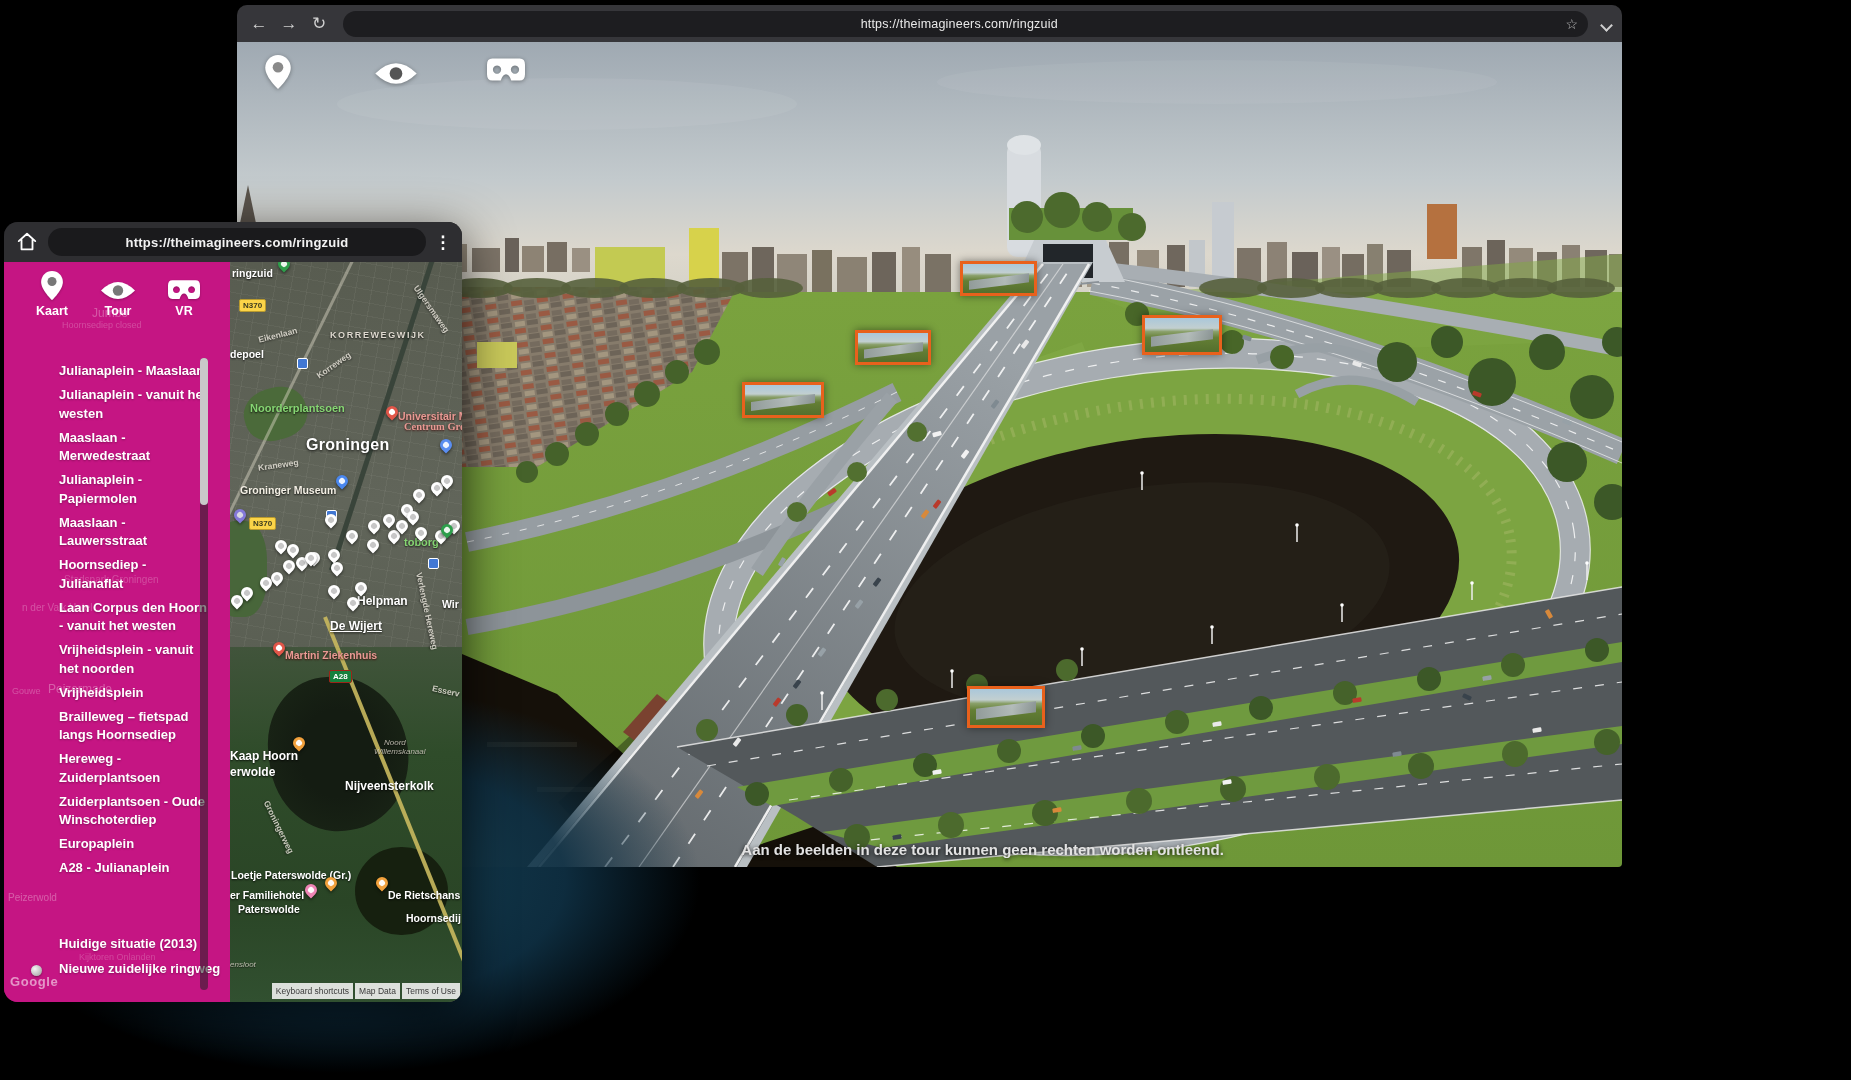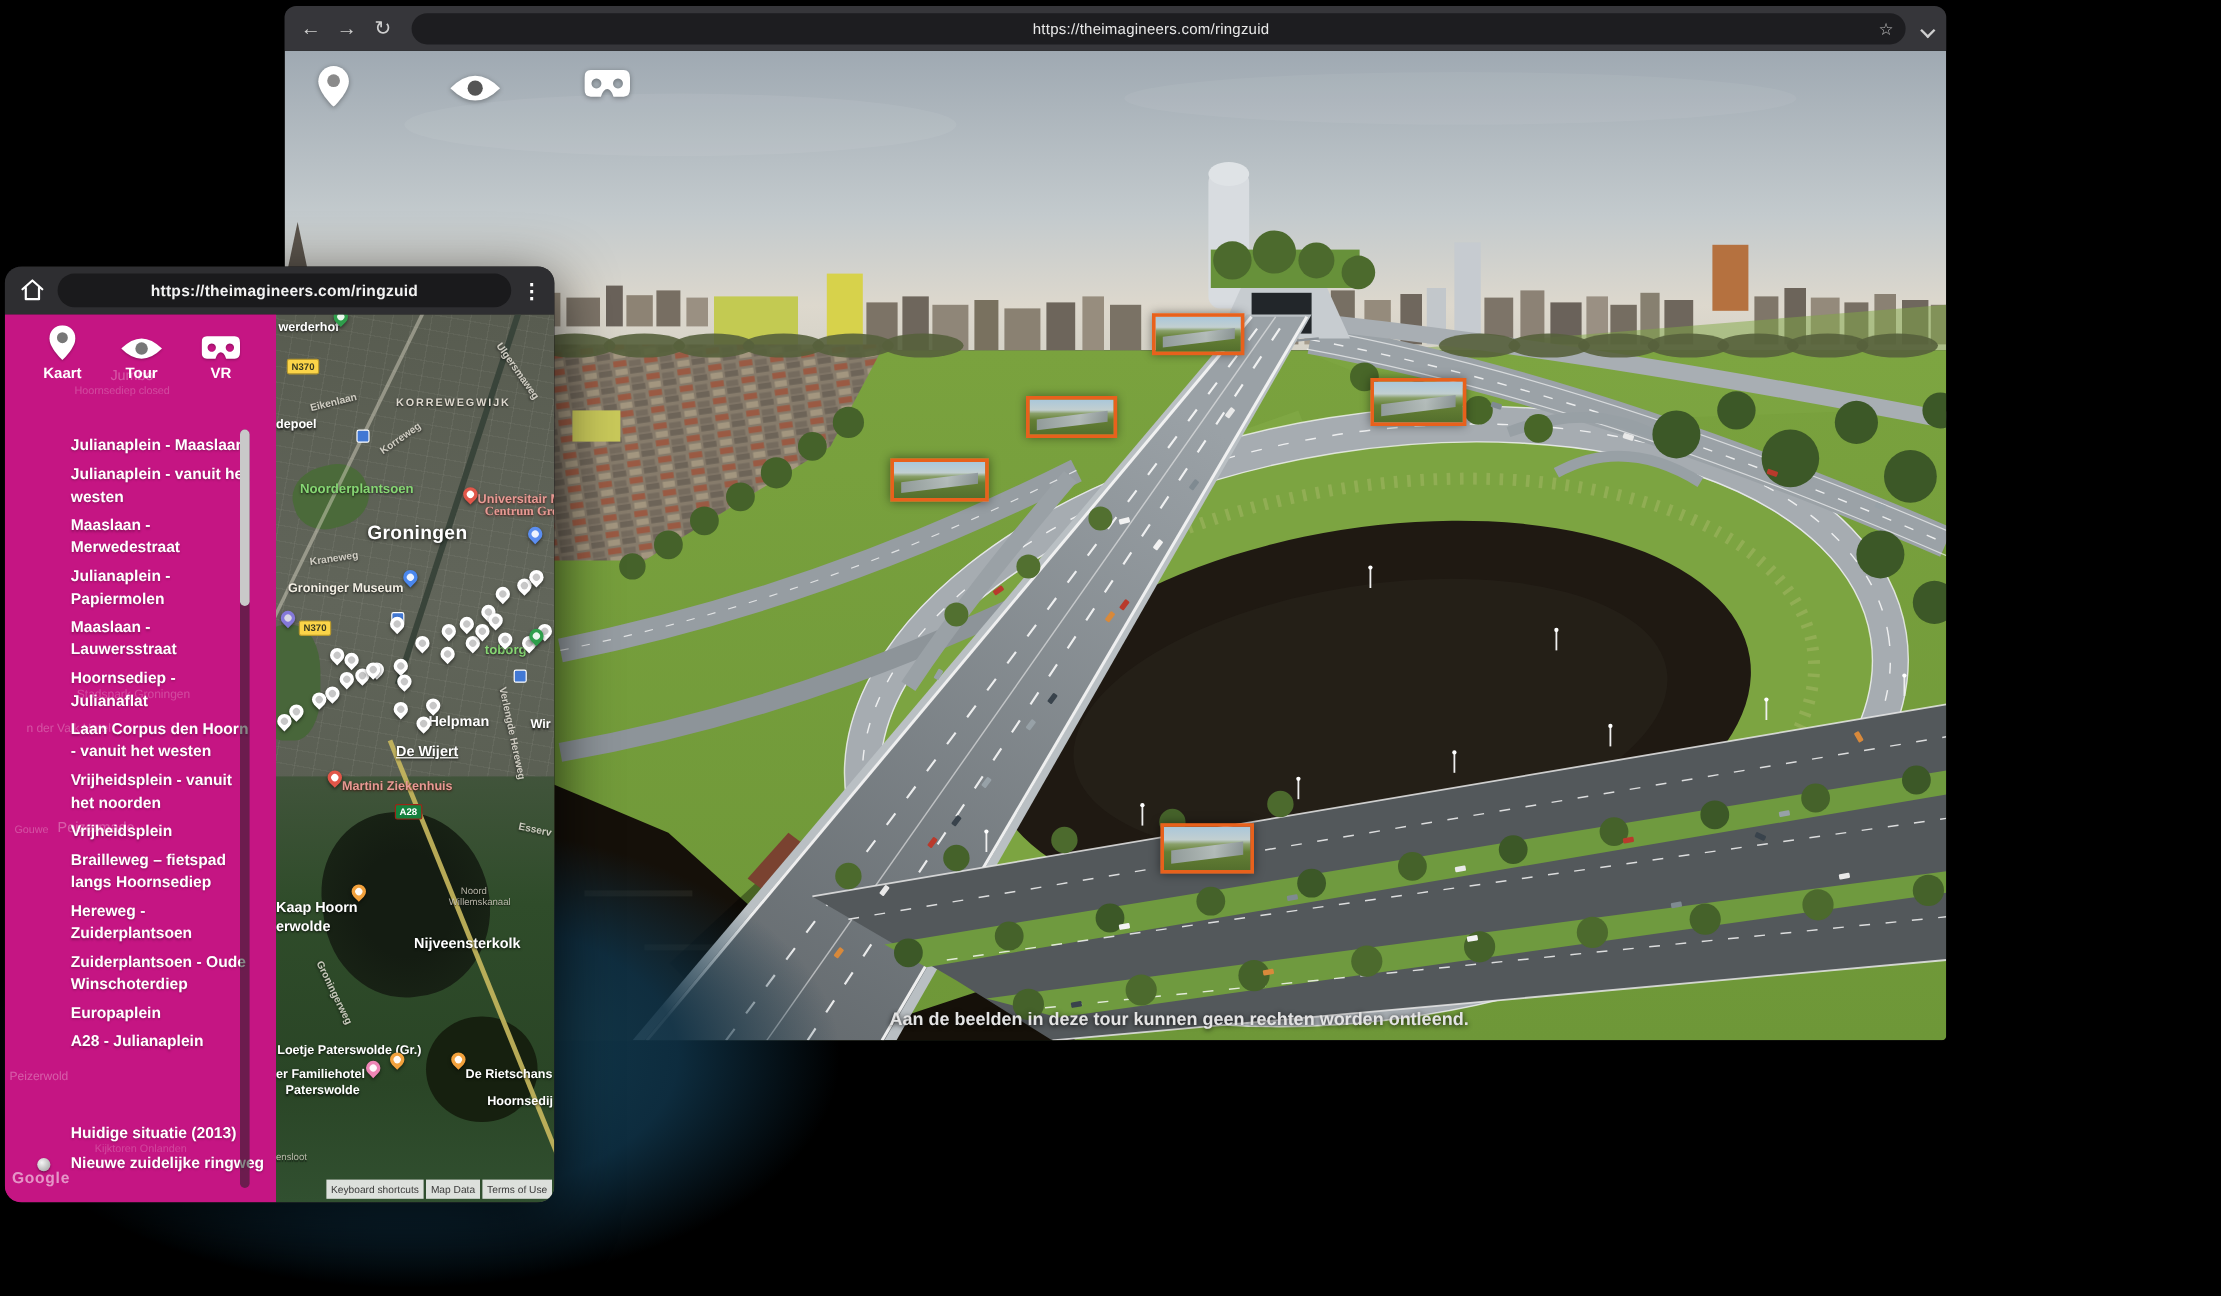--- a/index.html
+++ b/index.html
@@ -66,21 +66,21 @@
   .m-canal{left:88%;top:-2%;width:5px;height:46%;background:#39443a;transform:rotate(18deg);transform-origin:top;}
   .mlbl{position:absolute;white-space:nowrap;z-index:4;}
   .c-city{font-size:16px;font-weight:700;color:#fff;text-shadow:0 1px 3px rgba(0,0,0,.9);letter-spacing:.3px;}
   .c-t{font-size:10.5px;font-weight:700;color:#fff;text-shadow:0 1px 2px rgba(0,0,0,.85);}
   .c-t2{font-size:12px;font-weight:700;color:#fff;text-shadow:0 1px 2px rgba(0,0,0,.85);}
   .c-area{font-size:9px;font-weight:700;color:#ded9cf;letter-spacing:1.6px;text-shadow:0 1px 2px rgba(0,0,0,.8);}
   .c-green{font-size:11px;font-weight:700;color:#86d673;text-shadow:0 1px 2px rgba(0,0,0,.8);}
   .c-hosp{font-size:10.5px;font-weight:700;color:#e89a94;text-shadow:0 1px 2px rgba(60,0,0,.8);}
   .c-poi{font-size:10.5px;font-weight:700;color:#f3efe4;text-shadow:0 1px 2px rgba(0,0,0,.9);}
   .c-road{font-size:8.5px;font-weight:600;color:#e4e0d6;opacity:.85;text-shadow:0 1px 2px rgba(0,0,0,.7);}
-  .c-tiny{font-size:8px;color:#cfcabe;opacity:.85;text-shadow:0 1px 1px rgba(0,0,0,.7);}
+  .c-tiny{font-size:8px;color:#cfcabe;opacity:.85;text-shadow:0 1px 1px rgba(0,0,0,.7);font-style:italic;}
   .mpin{position:absolute;width:12px;height:12px;border-radius:50% 50% 50% 0;transform:rotate(-45deg);
         box-shadow:-1px 1px 3px rgba(0,0,0,.5);z-index:5;cursor:pointer;}
   .mpin::after{content:'';position:absolute;left:3px;top:3px;right:3px;bottom:3px;border-radius:50%;}
   .t-w{background:#fff;} .t-w::after{background:rgba(0,0,0,.22);}
   .t-g{background:#2e9e4b;} .t-g::after{background:rgba(255,255,255,.9);}
   .t-m{background:#4a87ee;} .t-m::after{background:rgba(255,255,255,.9);}
   .t-r{background:#e15649;} .t-r::after{background:#fff;}
   .t-o{background:#f2a13c;} .t-o::after{background:rgba(255,255,255,.95);}
   .t-k{background:#ee85b5;} .t-k::after{background:rgba(255,255,255,.95);}
   .t-b{background:#5b8ef0;} .t-b::after{background:rgba(255,255,255,.9);}
@@ -456,21 +456,21 @@
         <div class="lay m-lake1"></div>
         <div class="lay m-lake2"></div>
         <div class="lay m-groad"></div>
         <div class="lay m-canal"></div>
         <div class="lay m-yroad"></div>
         <div class="attrib" id="attrib">
             <span>Keyboard shortcuts</span>
             <span>Map Data</span>
             <span>Terms of Use</span>
           </div>
-      <div class="mlbl c-t" style="left: 2px; top: 5px;">werderhof</div>
+      <div class="mlbl c-t" style="left: 2px; top: 5px;">ringzuid</div>
           <div class="mlbl c-area" style="left: 100px; top: 68px;">KORREWEGWIJK</div>
           <div class="mlbl c-road" style="left: 28px; top: 68px; transform: rotate(-14deg);">Eikenlaan</div>
           <div class="mlbl c-t" style="left: 0px; top: 86px;">depoel</div>
           <div class="mlbl c-road" style="left: 84px; top: 98px; transform: rotate(-35deg);">Korreweg</div>
           <div class="mlbl c-road" style="left: 174px; top: 42px; transform: rotate(55deg);">Ulgersmaweg</div>
           <div class="mlbl c-green" style="left: 20px; top: 140px;">Noorderplantsoen</div>
           <div class="mlbl c-hosp" style="left: 168px; top: 148px;">Universitair M</div>
           <div class="mlbl c-hosp" style="left: 174px; top: 159px; font-family: Liberation Serif, serif;">Centrum Gro</div>
           <div class="mlbl c-city" style="left: 76px; top: 174px;">Groningen</div>
           <div class="mlbl c-road" style="left: 28px; top: 198px; transform: rotate(-8deg);">Kraneweg</div>

